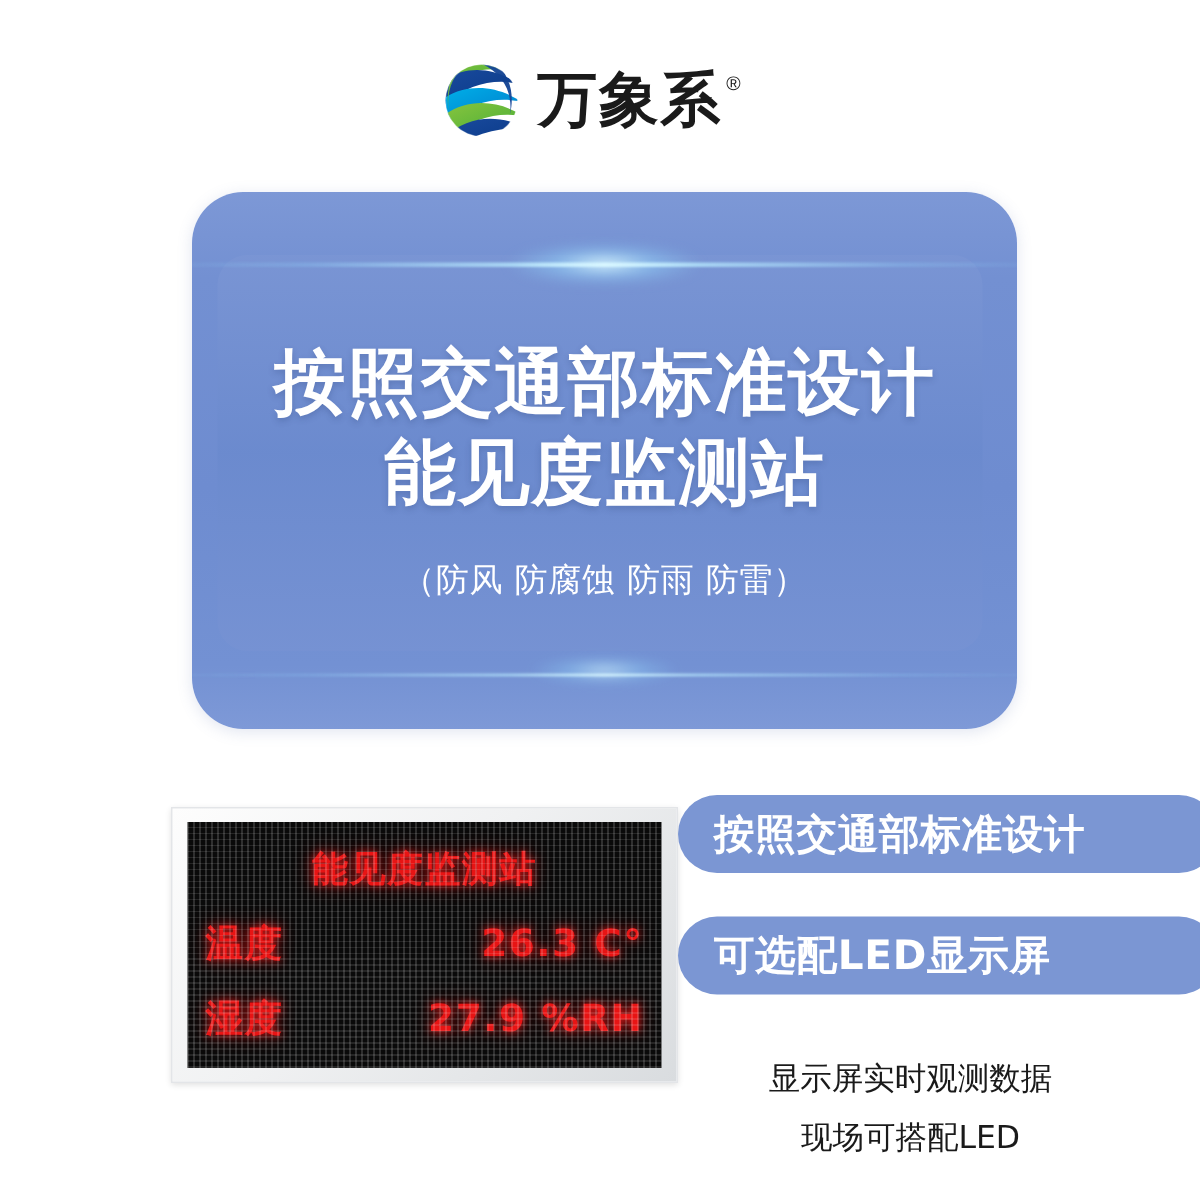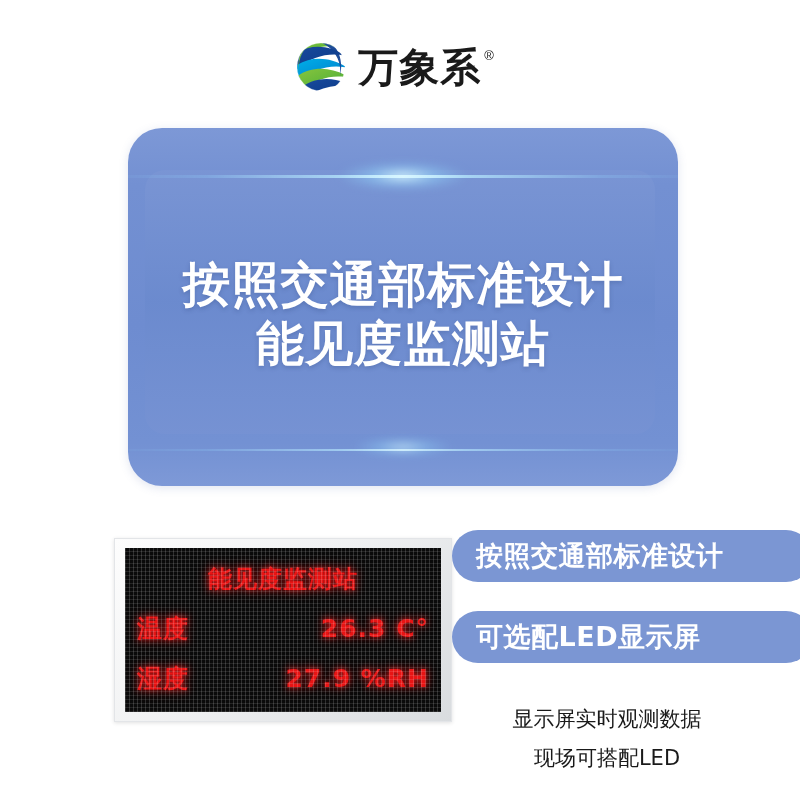--- a/index.html
+++ b/index.html
@@ -262,20 +262,21 @@
   <div class="flare-core top"></div>
   <div class="flare top"></div>
   <div class="flare-core bottom"></div>
   <div class="flare bottom"></div>
 
   <div class="banner-content">
     <div class="banner-title">
       <div>按照交通部标准设计</div>
       <div>能见度监测站</div>
     </div>
+    <div class="banner-sub">（防风 防腐蚀 防雨 防雷）</div>
   </div>
 </div>
 
 <div class="led-frame">
   <div class="led-screen">
     <div class="led-text">
       <div class="led-row title">能见度监测站</div>
       <div class="led-row data">
         <span>温度</span>
         <span class="led-val">26.3 C°</span>

